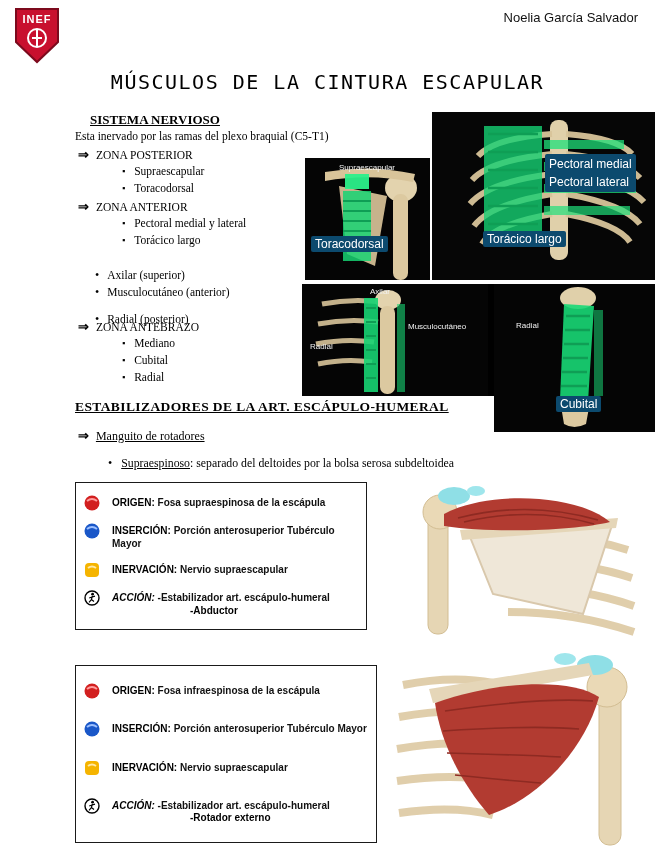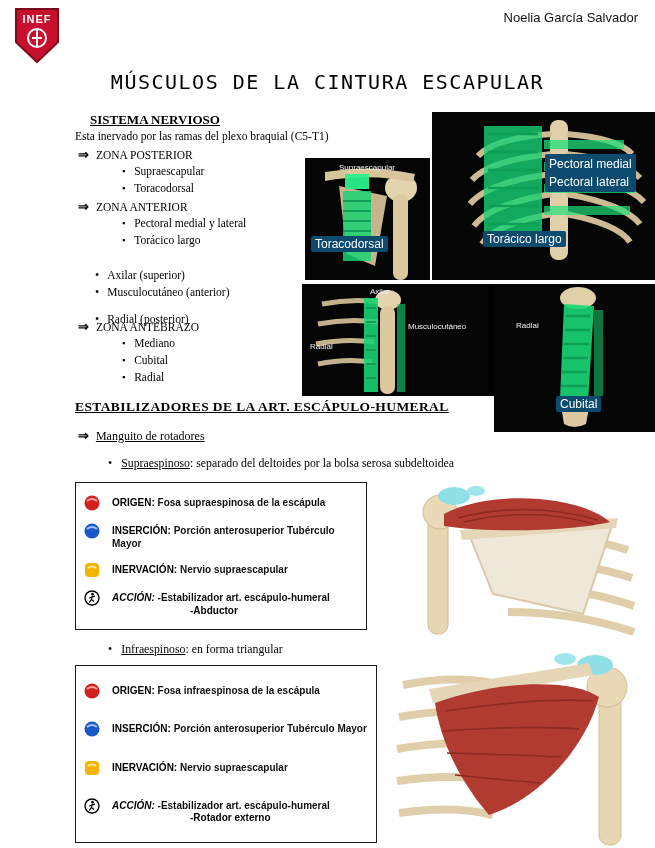--- a/index.html
+++ b/index.html
@@ -250,21 +250,20 @@
       <path d="M62,56 L220,44 L218,54 L64,66 Z" fill="#e5d6b8"></path>
       <rect x="30" y="40" width="20" height="120" rx="9" fill="#e6d6b4" stroke="#d2bd92"></rect>
       <circle cx="42" cy="38" r="17" fill="#ead9b6" stroke="#d2bd92"></circle>
       <ellipse cx="56" cy="22" rx="16" ry="9" fill="#8fdfe6"></ellipse>
       <ellipse cx="78" cy="17" rx="9" ry="5" fill="#9fe6ec"></ellipse>
       <path d="M46,40 C90,16 180,20 212,48 C180,56 100,60 46,52 Z" fill="#b23b31"></path>
       <path d="M60,44 Q130,26 200,46 M66,48 Q134,32 196,50" stroke="#8e2a22" stroke-width="1.6" fill="none"></path>
     </svg>
   </div>
 
-  <div class="abs muscle-line" style="left:108px; top:642px;"><span class="u">Infraespinoso</span><span>: en forma triangular</span></div>
 
   <div class="abs info-box" style="left:75px; top:665px; width:302px; height:178px;">
     <div class="info-row">
       <svg class="info-icon" viewBox="0 0 16 16">
           <circle cx="8" cy="8" r="7.5" fill="#d21f1f"></circle>
           <path d="M3,6 q5,-4 10,0" stroke="#ff9d9d" stroke-width="2" fill="none"></path>
         </svg>
       <div class="info-text"><span class="info-label">ORIGEN:</span> <span class="info-value">Fosa infraespinosa de la escápula</span></div>
     </div>
     <div class="info-row">

